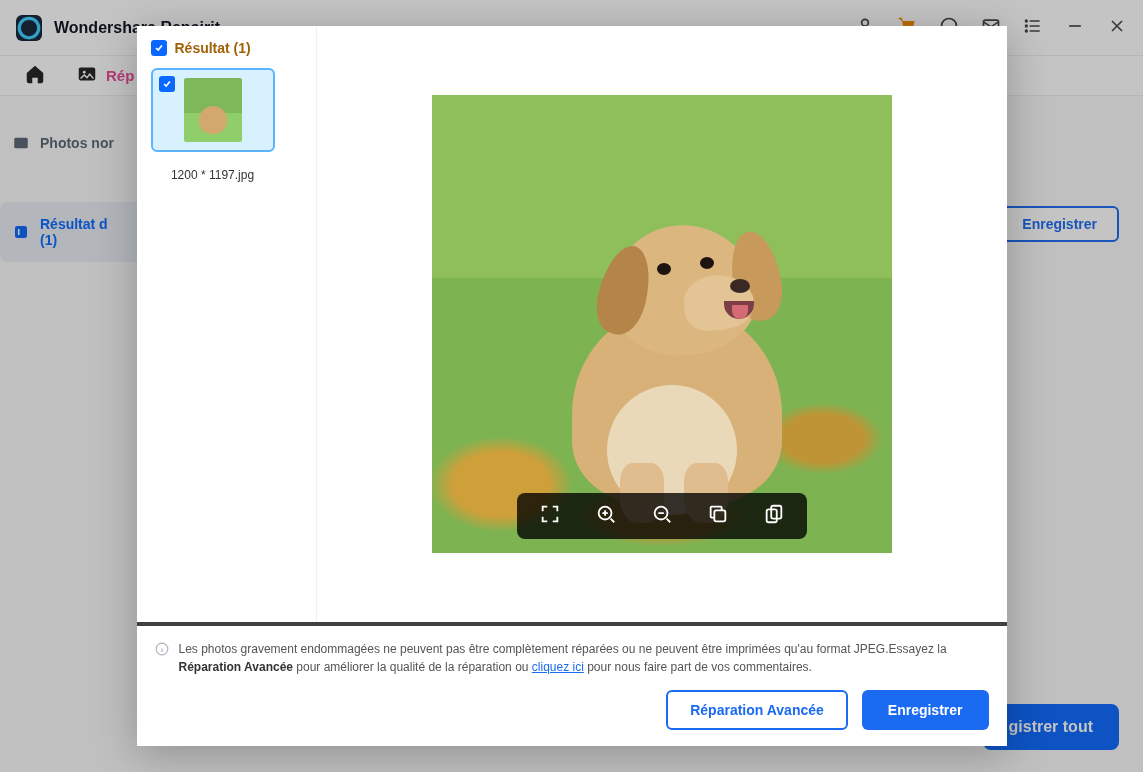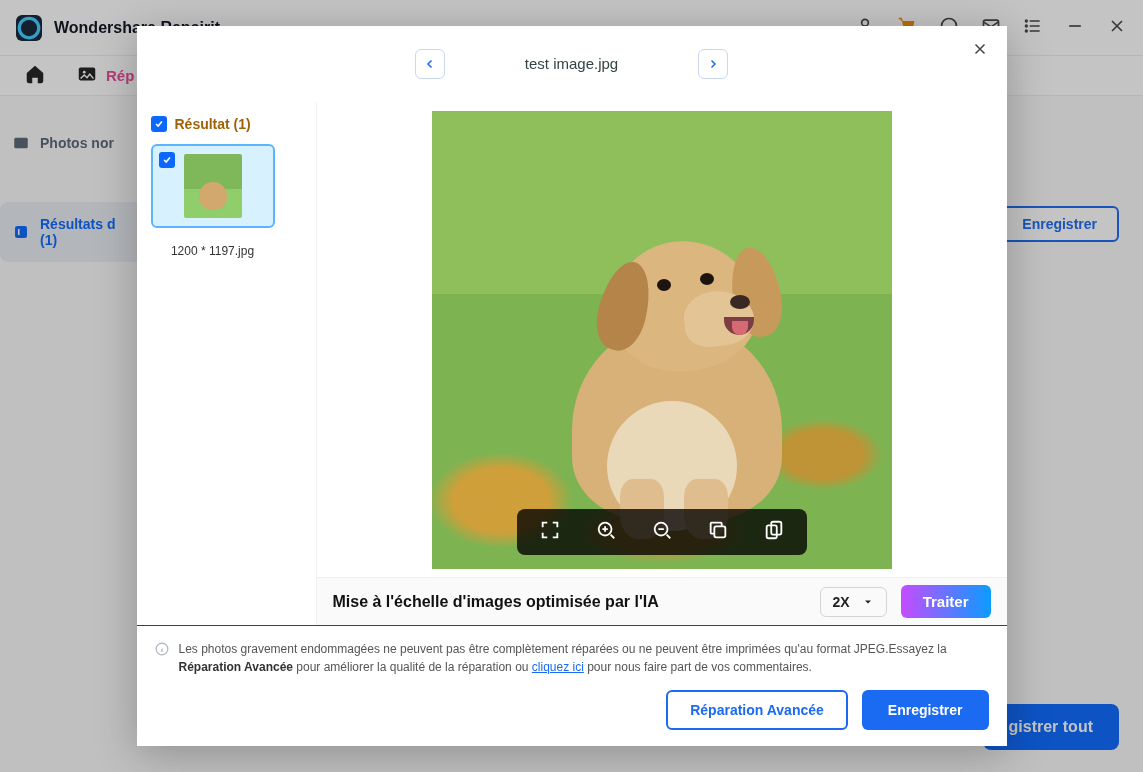--- a/index.html
+++ b/index.html
@@ -71,21 +71,21 @@
 .leg-r { left: 252px; }
 
 .img-toolbar { position: absolute; bottom: 14px; left: 50%; transform: translateX(-50%); background: rgba(0,0,0,0.78); border-radius: 8px; padding: 10px 22px; display: flex; gap: 34px; align-items: center; }
 .img-toolbar svg { width: 22px; height: 22px; color: #fff; cursor: pointer; }
 
 .upscale-row { height: 48px; background: #fafafa; display: flex; align-items: center; padding: 0 16px; gap: 14px; border-top: 1px solid #eee; }
 .upscale-label { font-weight: 700; font-size: 16px; color: #111; flex: 1; }
 .mult-select { border: 1px solid #d4d4d6; border-radius: 6px; padding: 6px 12px; display: flex; align-items: center; gap: 12px; font-weight: 600; font-size: 14px; color: #222; cursor: pointer; }
 .process-btn { background: linear-gradient(90deg, #c54cff, #0b9bff); color: #fff; border: none; padding: 8px 22px; border-radius: 6px; font-weight: 700; font-size: 15px; cursor: pointer; }
 
-.modal-footer { border-top: 1px solid #404040; padding: 14px 18px 16px; }
+.modal-footer { border-top: 4px solid #404040; padding: 14px 18px 16px; }
 .info-row { display: flex; gap: 10px; font-size: 12px; color: #555; line-height: 1.5; margin-bottom: 14px; }
 .info-row .info-icon { color: #aeb4bd; margin-top: 2px; }
 .info-row strong { font-weight: 700; color: #333; }
 .info-row a { color: #1a6af2; text-decoration: underline; cursor: pointer; }
 .footer-actions { display: flex; justify-content: flex-end; gap: 14px; }
 .btn-outline { border: 2px solid #1a6af2; color: #1a6af2; background: #fff; padding: 10px 22px; border-radius: 6px; font-weight: 700; font-size: 14px; cursor: pointer; }
 .btn-primary { background: #1a6af2; color: #fff; border: none; padding: 10px 26px; border-radius: 6px; font-weight: 700; font-size: 14px; cursor: pointer; }
 </style>
 </head>
 <body>
@@ -155,52 +155,39 @@
         </svg>
       <span>Photos nor</span>
     </div>
     <div style="height:36px"></div>
     <div class="side-item active">
       <svg class="side-icon" viewBox="0 0 24 24" fill="currentColor">
           <rect x="4" y="4" width="16" height="16" rx="3"></rect>
           <path d="M9 8v8" stroke="#fff" stroke-width="2"></path>
         </svg>
       <span>
-        <span>Résultats d</span><br>
+        <span>Résultat d</span><br>
         <span class="count">(1)</span>
       </span>
     </div>
   </div>
   <div class="content">
     <button class="save-btn-bg">Enregistrer</button>
     <button class="save-all-bg">gistrer tout</button>
   </div>
 </div>
 
 <div class="overlay">
   <div class="modal">
     <span class="modal-close">
       <svg width="18" height="18" viewBox="0 0 24 24" stroke="currentColor" stroke-width="2">
           <path d="M6 6l12 12M18 6L6 18"></path>
         </svg>
     </span>
 
-    <div class="modal-header">
-      <div class="navbtn">
-        <svg width="12" height="12" viewBox="0 0 24 24" fill="none" stroke="currentColor" stroke-width="3">
-            <path d="M15 5l-7 7 7 7"></path>
-          </svg>
-      </div>
-      <div class="modal-title">test image.jpg</div>
-      <div class="navbtn">
-        <svg width="12" height="12" viewBox="0 0 24 24" fill="none" stroke="currentColor" stroke-width="3">
-            <path d="M9 5l7 7-7 7"></path>
-          </svg>
-      </div>
-    </div>
 
     <div class="modal-body">
       <div class="left-panel">
         <div class="result-head">
           <span class="chk">
             <svg viewBox="0 0 24 24" stroke="currentColor" stroke-width="4" fill="none">
                 <path d="M5 12l5 5 9-11"></path>
               </svg>
           </span>
           <span>Résultat (1)</span>
@@ -253,30 +240,20 @@
                     <rect x="8" y="8" width="12" height="12" rx="2"></rect>
                     <path d="M16 8V5a1 1 0 00-1-1H5a1 1 0 00-1 1v10a1 1 0 001 1h3"></path>
                   </svg></span>
               <span><svg viewBox="0 0 24 24" fill="none" stroke="currentColor" stroke-width="2">
                     <rect x="9" y="3" width="11" height="14" rx="2"></rect>
                     <rect x="4" y="7" width="11" height="14" rx="2"></rect>
                   </svg></span>
             </div>
           </div>
         </div>
-        <div class="upscale-row">
-          <div class="upscale-label">Mise à l'échelle d'images optimisée par l'IA</div>
-          <div class="mult-select">
-            <span>2X</span>
-            <svg width="12" height="12" viewBox="0 0 24 24" fill="currentColor">
-                <path d="M6 9l6 6 6-6z"></path>
-              </svg>
-          </div>
-          <button class="process-btn">Traiter</button>
-        </div>
       </div>
     </div>
 
     <div class="modal-footer">
       <div class="info-row">
         <span class="info-icon">
           <svg width="14" height="14" viewBox="0 0 24 24" fill="none" stroke="currentColor" stroke-width="2">
               <circle cx="12" cy="12" r="10"></circle>
               <path d="M12 8h.01M12 11v6"></path>
             </svg>

